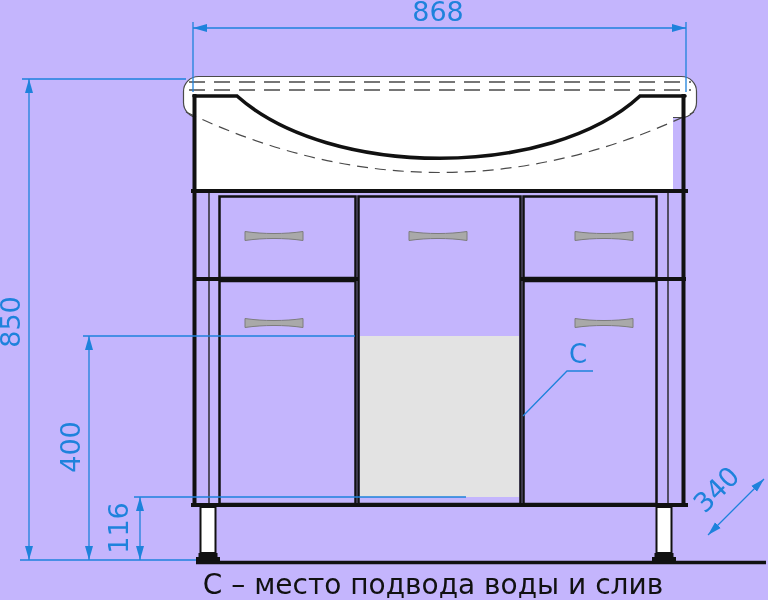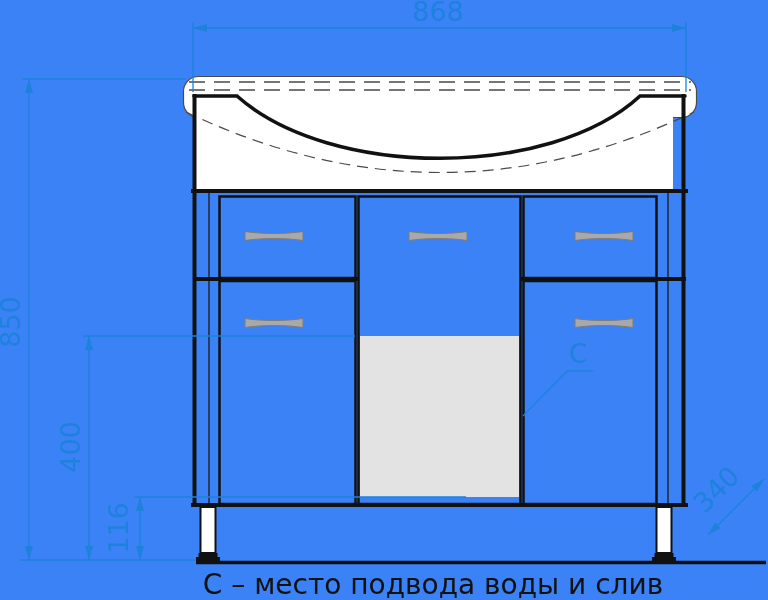--- a/index.html
+++ b/index.html
@@ -1,16 +1,16 @@
 <!DOCTYPE html>
 <html><head>
 <meta charset="utf-8">
 <style>
   html,body{margin:0;padding:0;background:#fff;}
-  .stage{position:relative;width:768px;height:600px;background:#3b82f6;overflow:hidden;
+  .stage{position:relative;width:768px;height:600px;background:#c4b5fd;overflow:hidden;
          font-family:"DejaVu Sans",sans-serif;}
   svg{display:block}
   .dim-line{stroke:#1E82DC;stroke-width:1.3;fill:none;}
   .dim-text{fill:#1E82DC;font-size:27px;font-family:"DejaVu Sans",sans-serif;}
   .marker-text{fill:#1E82DC;font-size:26px;font-family:"DejaVu Sans",sans-serif;}
   .caption-text{fill:#111;font-size:28px;font-family:"DejaVu Sans",sans-serif;}
   .thick{stroke:#111;stroke-width:4;fill:none;stroke-linecap:square;}
   .med{stroke:#111;stroke-width:2.5;fill:none;}
   .thin{stroke:#222;stroke-width:1.4;fill:none;}
   .rim{stroke:#4a4a4a;stroke-width:1.2;fill:#fff;}

